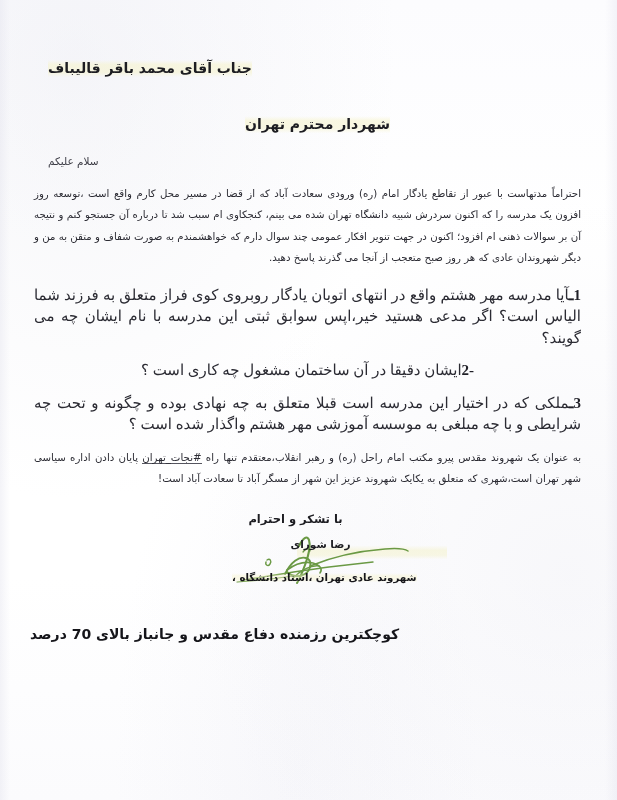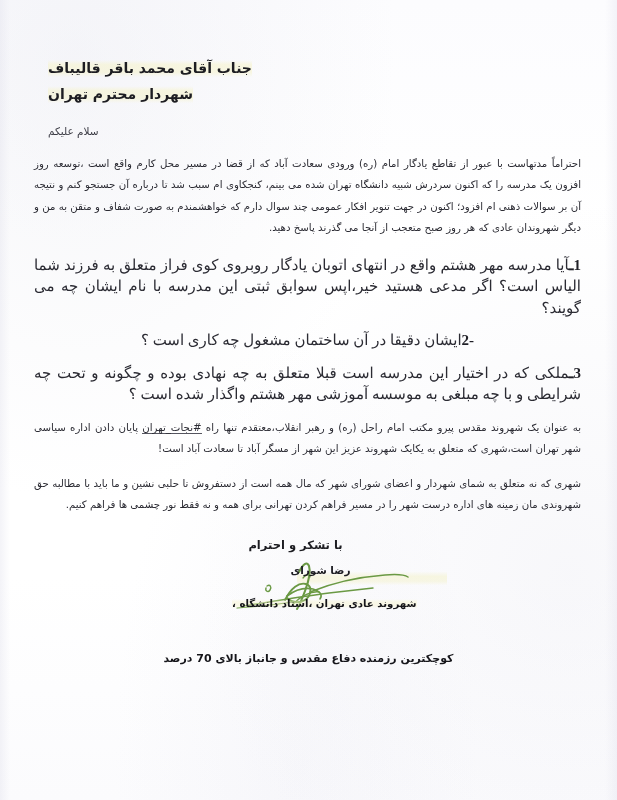--- a/index.html
+++ b/index.html
@@ -71,21 +71,21 @@
     display: inline-block;
     direction: rtl;
   }
   .addressee-line.hl {
     background: linear-gradient(180deg,
                 rgba(255,255,255,0) 6%,
                 rgba(246,243,201,0.55) 30%,
                 rgba(245,242,198,0.50) 70%,
                 rgba(255,255,255,0) 96%);
   }
-  .addressee-row2 { margin-top: 6px; }
+  .addressee-row2 { margin-top: 36px; text-align: center; }
 
   .salutation {
     margin-top: 21px;
     text-align: left;
     padding-left: 18px;
     font-size: 10.5px;
     color: #3b3b44;
     direction: rtl;
   }
 
@@ -200,23 +200,23 @@
     background: linear-gradient(180deg,
                 rgba(255,255,255,0) 8%,
                 rgba(243,241,198,0.50) 40%,
                 rgba(243,241,198,0.45) 70%,
                 rgba(255,255,255,0) 96%);
     z-index: 1;
   }
 
   .postscript {
     margin-top: 22px;
-    text-align: center;
-    font-weight: bold;
-    font-size: 11px;
+    text-align: left;
+    font-weight: bold;
+    font-size: 14px;
     color: #15151a;
     direction: rtl;
     letter-spacing: -0.1px;
   }
 </style>
 </head>
 <body>
 
 <div id="page">
   <div class="sheet">
@@ -245,21 +245,20 @@
       </p>
 
       <p class="q-item">
         <span class="q-num">3ـ</span><span>ملکی که در اختیار این مدرسه است قبلا متعلق به چه نهادی بوده و چگونه و تحت چه شرایطی و با چه مبلغی به موسسه آموزشی مهر هشتم واگذار شده است ؟</span>
       </p>
 
       <p class="para">
         <span>به عنوان یک شهروند مقدس پیرو مکتب امام راحل (ره) و رهبر انقلاب،معتقدم تنها راه </span><span class="hashtag">#نجات_تهران</span><span> پایان دادن اداره سیاسی شهر تهران است،شهری که متعلق به یکایک شهروند عزیز این شهر از مسگر آباد تا سعادت آباد است!</span>
       </p>
 
-      <p class="para">شهری که نه متعلق به شمای شهردار و اعضای شورای شهر که مال همه است از دستفروش تا حلبی نشین و ما باید با مطالبه حق شهروندی مان زمینه های اداره درست شهر را در مسیر فراهم کردن تهرانی برای همه و نه فقط نور چشمی ها فراهم کنیم.</p>
     </div>
 
     <div class="closing-area">
 
       <div class="closing-line">با تشکر و احترام</div>
 
       <div class="sign-wrap">
 
         <div class="signer-name">رضا شورای</div>
 

